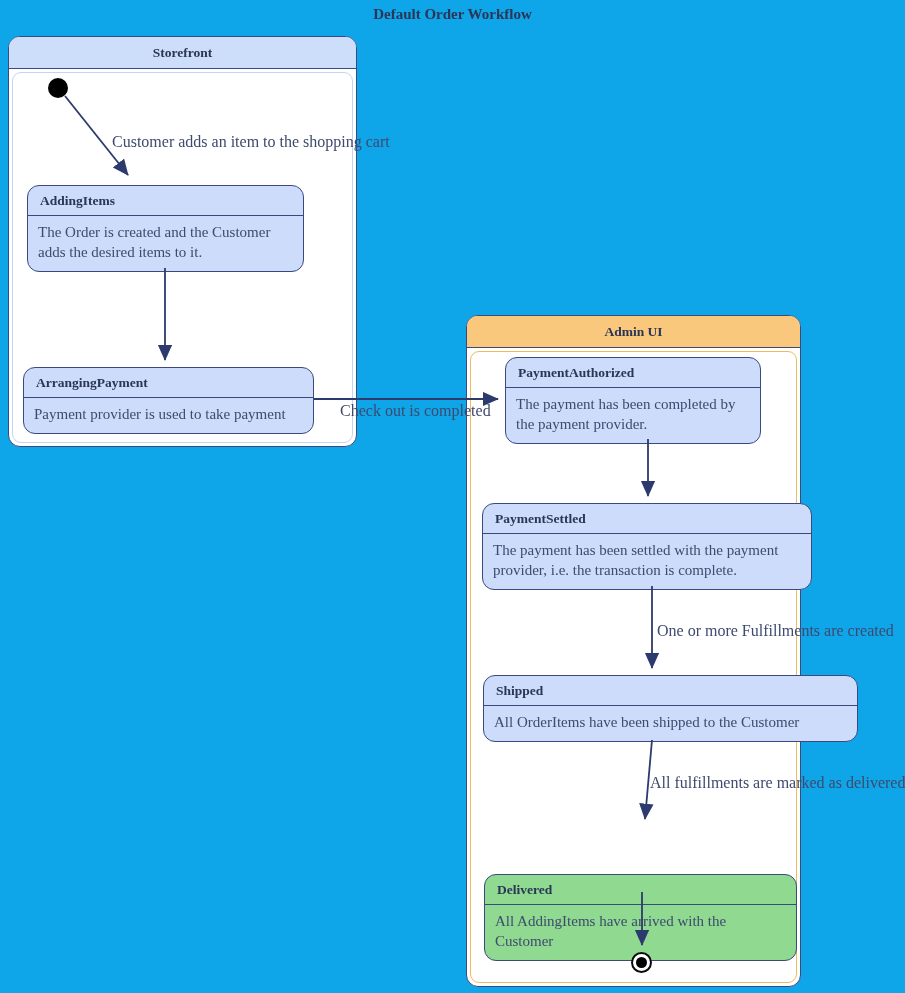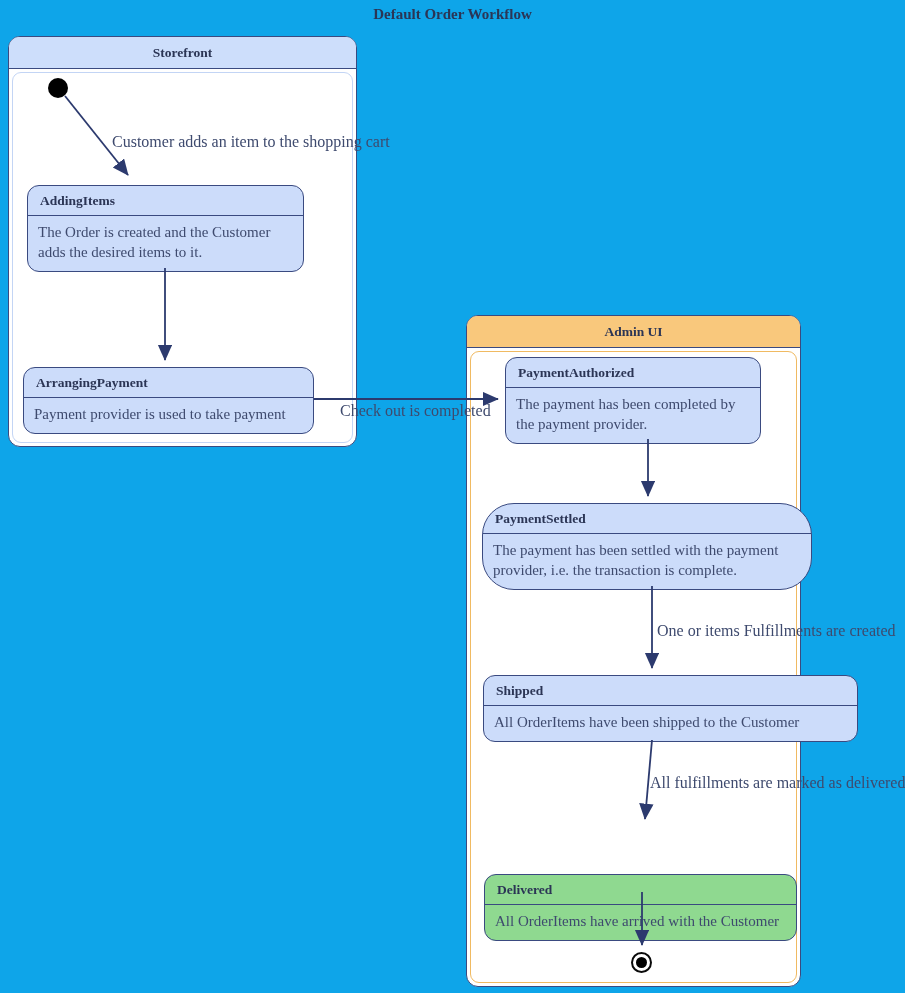--- a/index.html
+++ b/index.html
@@ -95,42 +95,42 @@
   <div class="state" style="left:23px;top:367px;width:291px;">
     <div class="state-title">ArrangingPayment</div>
     <div class="state-body">Payment provider is used to take payment</div>
   </div>
 
   <div class="state" style="left:505px;top:357px;width:256px;">
     <div class="state-title">PaymentAuthorized</div>
     <div class="state-body">The payment has been completed by the payment provider.</div>
   </div>
 
-  <div class="state" style="left:482px;top:503px;width:330px;border-radius:32px;">
+  <div class="state" style="left:482px;top:503px;width:330px;">
     <div class="state-title">PaymentSettled</div>
     <div class="state-body">The payment has been settled with the payment provider, i.e. the transaction is complete.</div>
   </div>
 
   <div class="state" style="left:483px;top:675px;width:375px;">
     <div class="state-title">Shipped</div>
     <div class="state-body">All OrderItems have been shipped to the Customer</div>
   </div>
 
   <div class="state green" style="left:484px;top:826px;width:313px;margin-top:48px;">
     <div class="state-title">Delivered</div>
-    <div class="state-body">All OrderItems have arrived with the Customer</div>
+    <div class="state-body">All AddingItems have arrived with the Customer</div>
   </div>
 
   <div class="final-ring">
     <div class="dot"></div>
   </div>
 
   <div class="edge-label" style="left:112px;top:133px;">Customer adds an item to the shopping cart</div>
   <div class="edge-label" style="left:340px;top:377px;margin-top:25px;">Check out is completed</div>
-  <div class="edge-label" style="left:657px;top:622px;">One or items Fulfillments are created</div>
+  <div class="edge-label" style="left:657px;top:622px;">One or more Fulfillments are created</div>
   <div class="edge-label" style="left:650px;top:774px;">All fulfillments are marked as delivered</div>
 
   <svg class="overlay" width="905" height="993" viewBox="0 0 905 993">
     <defs>
       <marker id="arrowhead" markerWidth="11" markerHeight="9" refX="8.5" refY="4" orient="auto">
         <path d="M0,0 L9,4 L0,8 z" fill="#2c3a6e"></path>
       </marker>
     </defs>
     <path class="edge" d="M65,96 L128,175" marker-end="url(#arrowhead)"></path>
     <path class="edge" d="M165,268 L165,360" marker-end="url(#arrowhead)"></path>

